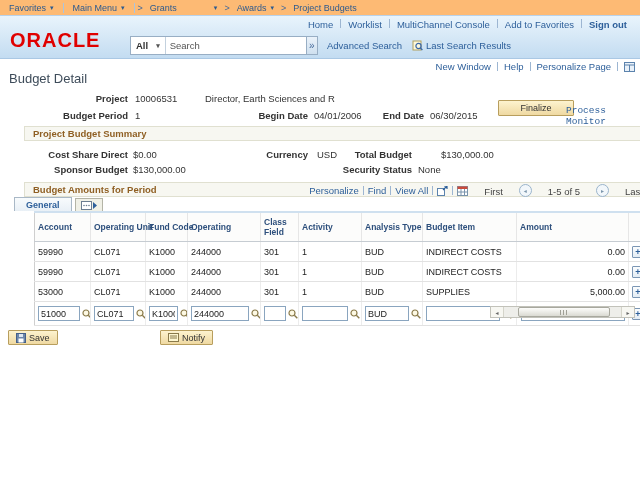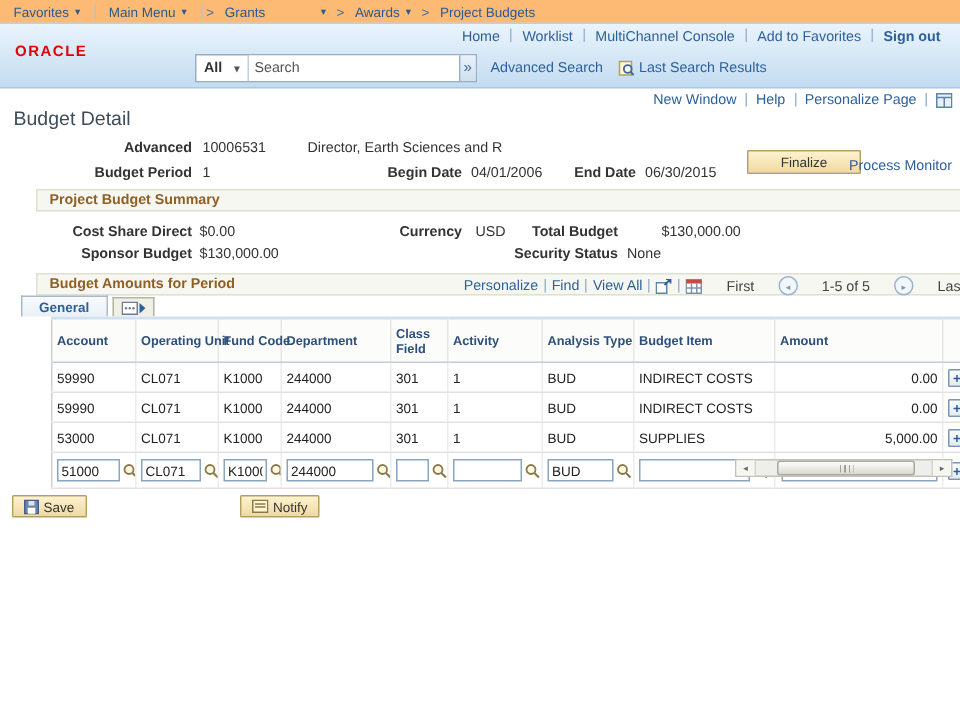--- a/index.html
+++ b/index.html
@@ -10,21 +10,21 @@
   .crumb-bar{position:absolute;left:0;top:0;width:640px;height:15px;background:#fdba74;
              border-bottom:1px solid #b9d2ea;display:flex;align-items:center;font-size:9px;color:#2d5a8e;}
   .crumb{display:inline-flex;align-items:center;gap:4px;padding:0 9px;cursor:pointer;}
   .chev{font-size:7px;color:#2d5a8e;}
   .vdiv{width:1px;height:10px;background:#a9c4e0;}
   .crumb-sep{padding:0 3px;color:#44699a;}
   .crumb-current{padding:0 4px;color:#2d5a8e;}
   
   .banner{position:absolute;left:0;top:16px;width:640px;height:42px;
           background:linear-gradient(#e9f4fc,#c3dcf1);border-bottom:1px solid #aac8e4;}
-  .logo{position:absolute;left:10px;top:13px;color:#e00000;font-weight:bold;font-size:10px;letter-spacing:1px;}
+  .logo{position:absolute;left:10px;top:13px;color:#e00000;font-weight:bold;font-size:20px;letter-spacing:1px;}
   .top-links{position:absolute;right:6px;top:3px;display:flex;align-items:flex-start;font-size:9.5px;}
   .top-links a{color:#2d5f9a;padding:0 7px;}
   .pipe{width:1px;height:9px;background:#9db6d2;display:inline-block;}
   .signout{color:#16365c;font-weight:bold;padding:0 2px 0 7px;}
   .search-row{position:absolute;left:130px;top:20px;display:flex;align-items:center;}
   .search-box{display:flex;align-items:stretch;width:186px;height:17px;background:#fff;border:1px solid #98aec4;}
   .scope{display:flex;align-items:center;gap:8px;padding:0 5px;border-right:1px solid #c3d1de;
          font-weight:bold;color:#333;cursor:pointer;}
   .scope .chev{color:#555;}
   .search-box input{border:none;outline:none;flex:1;font-size:9.5px;padding:0 4px;color:#333;
@@ -179,32 +179,32 @@
       <svg width="11" height="10" viewBox="0 0 11 10">
         <rect x="0.5" y="0.5" width="10" height="9" fill="#e9f1f9" stroke="#5c83ad"></rect>
         <line x1="0.5" y1="3" x2="10.5" y2="3" stroke="#5c83ad"></line>
         <line x1="5.5" y1="3" x2="5.5" y2="9.5" stroke="#5c83ad"></line>
       </svg>
     </span>
   </div>
 
   <h1 class="page-title">Budget Detail</h1>
 
-  <span class="lbl" style="left:8px;top:93px;width:120px;">Advanced</span>
+  <span class="lbl" style="left:8px;top:93px;width:120px;">Project</span>
   <span class="val" style="left:135px;top:93px;">10006531</span>
   <span class="val" style="left:205px;top:93px;">Director, Earth Sciences and R</span>
 
   <span class="lbl" style="left:8px;top:110px;width:120px;">Budget Period</span>
   <span class="val" style="left:135px;top:110px;">1</span>
   <span class="lbl" style="left:245px;top:110px;width:63px;">Begin Date</span>
   <span class="val" style="left:314px;top:110px;">04/01/2006</span>
   <span class="lbl" style="left:368px;top:110px;width:56px;">End Date</span>
   <span class="val" style="left:430px;top:110px;">06/30/2015</span>
   <button class="btn-beige finalize">Finalize</button>
-  <a href="#" class="val link" style="left:566px;top:105px;">Process Monitor</a>
+  <a href="#" class="val link" style="left:566px;top:105px;font-family:Liberation Mono, monospace;">Process Monitor</a>
 
   <div class="section-bar" style="top:126px;">
     <span>Project Budget Summary</span>
   </div>
   <span class="lbl" style="left:8px;top:149px;width:120px;">Cost Share Direct</span>
   <span class="val" style="left:133px;top:149px;">$0.00</span>
   <span class="lbl" style="left:240px;top:149px;width:68px;">Currency</span>
   <span class="val" style="left:317px;top:149px;">USD</span>
   <span class="lbl" style="left:330px;top:149px;width:82px;">Total Budget</span>
   <span class="val" style="left:441px;top:149px;">$130,000.00</span>
@@ -273,21 +273,21 @@
         <col style="width:94px">
       <col style="width:112px">
         <col style="width:14px">
         <col style="width:11px">
     </colgroup>
     <thead>
       <tr>
         <th>Account</th>
         <th>Operating Unit</th>
         <th>Fund Code</th>
-        <th>Department</th>
+        <th>Operating</th>
         <th class="wrap">Class Field</th>
         <th>Activity</th>
         <th>Analysis Type</th>
         <th>Budget Item</th>
         <th>Amount</th>
         <th></th>
         <th></th>
       </tr>
     </thead>
     <tbody>

